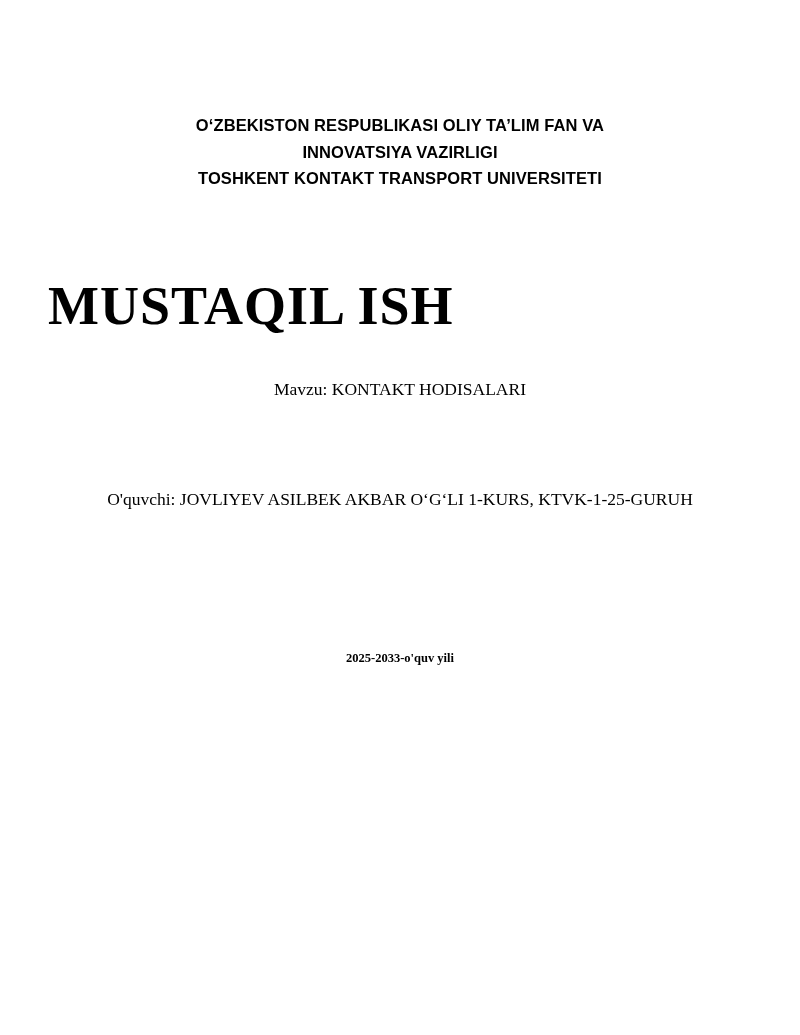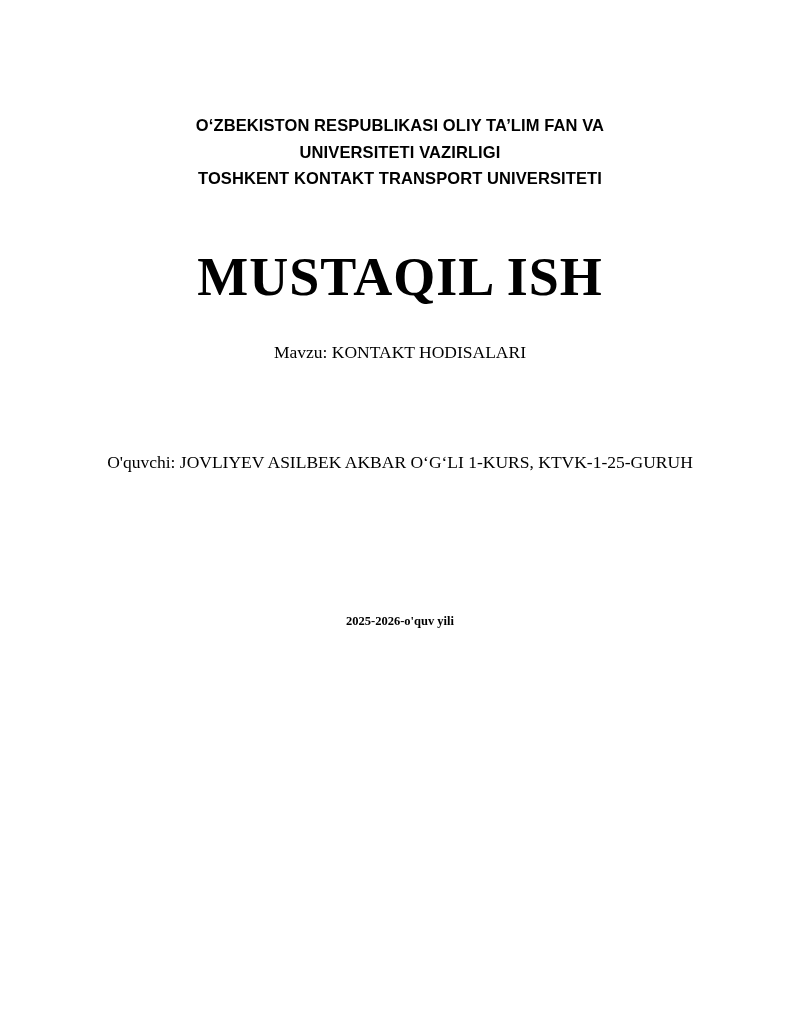--- a/index.html
+++ b/index.html
@@ -37,32 +37,32 @@
     font-weight: bold;
     font-size: 16.5px;
     line-height: 1.62;
     letter-spacing: 0.1px;
   }
   .header-line {
     display: block;
     white-space: nowrap;
   }
   .title-block {
-    margin-top: 56px;
-    text-align: center;
+    margin-top: 85px;
+    text-align: left;
   }
   .main-title {
     font-family: "Liberation Serif", serif;
     font-weight: bold;
     font-size: 54px;
     letter-spacing: 1px;
     line-height: 1.1;
   }
   .topic-block {
-    margin-top: 32px;
+    margin-top: 40px;
     text-align: center;
     font-size: 17.5px;
     line-height: 1.4;
   }
   .student-block {
     margin-top: 84px;
     text-align: center;
     font-size: 17.5px;
     line-height: 1.6;
     padding: 0 10px;
@@ -75,34 +75,34 @@
   }
 </style>
 </head>
 <body>
 
 <div class="page">
   <div class="content">
 
     <div class="header-block">
       <span class="header-line">O‘ZBEKISTON RESPUBLIKASI OLIY TA’LIM FAN VA</span>
-      <span class="header-line">UNIVERSITETI VAZIRLIGI</span>
+      <span class="header-line">INNOVATSIYA VAZIRLIGI</span>
       <span class="header-line">TOSHKENT KONTAKT TRANSPORT UNIVERSITETI</span>
     </div>
 
     <div class="title-block">
       <div class="main-title">MUSTAQIL ISH</div>
     </div>
 
     <div class="topic-block">
       <div>Mavzu: KONTAKT HODISALARI</div>
     </div>
 
     <div class="student-block">
       <div>O'quvchi: JOVLIYEV ASILBEK AKBAR O‘G‘LI 1-KURS, KTVK-1-25-GURUH</div>
     </div>
 
     <div class="year-block">
-      <div>2025-2026-o'quv yili</div>
+      <div>2025-2033-o'quv yili</div>
     </div>
 
   </div>
 </div>
 
 </body></html>

